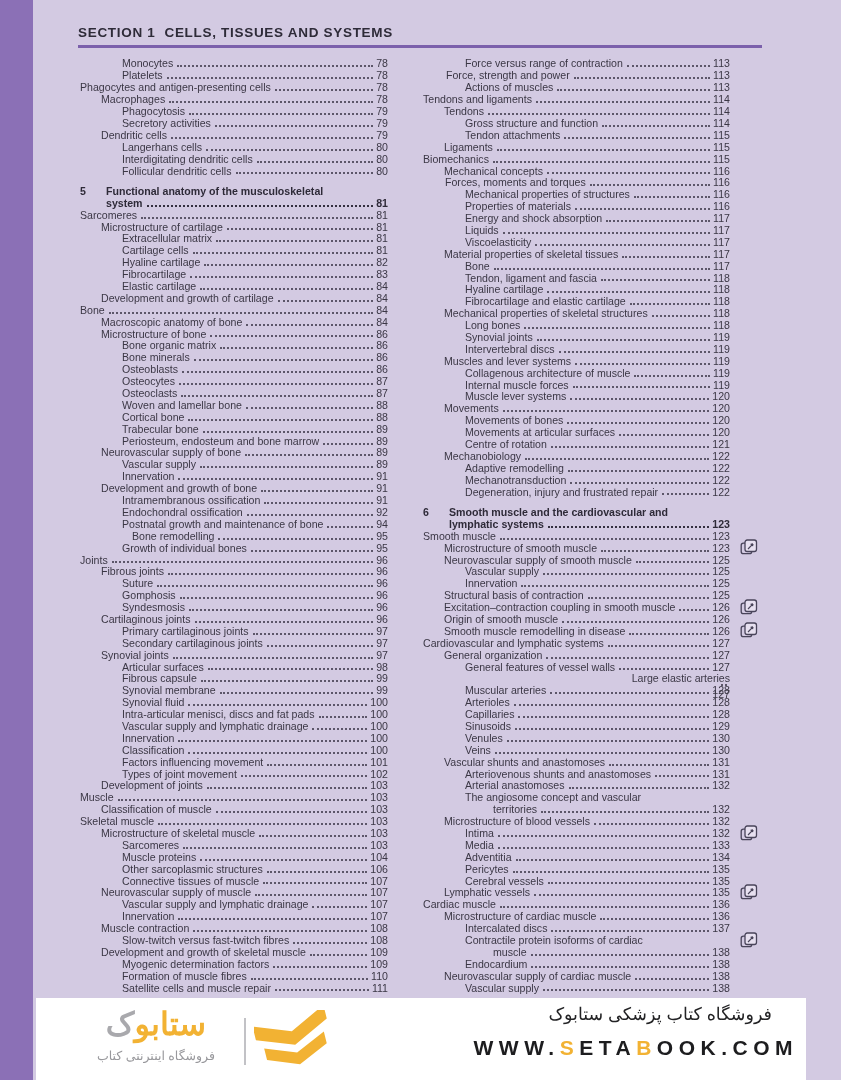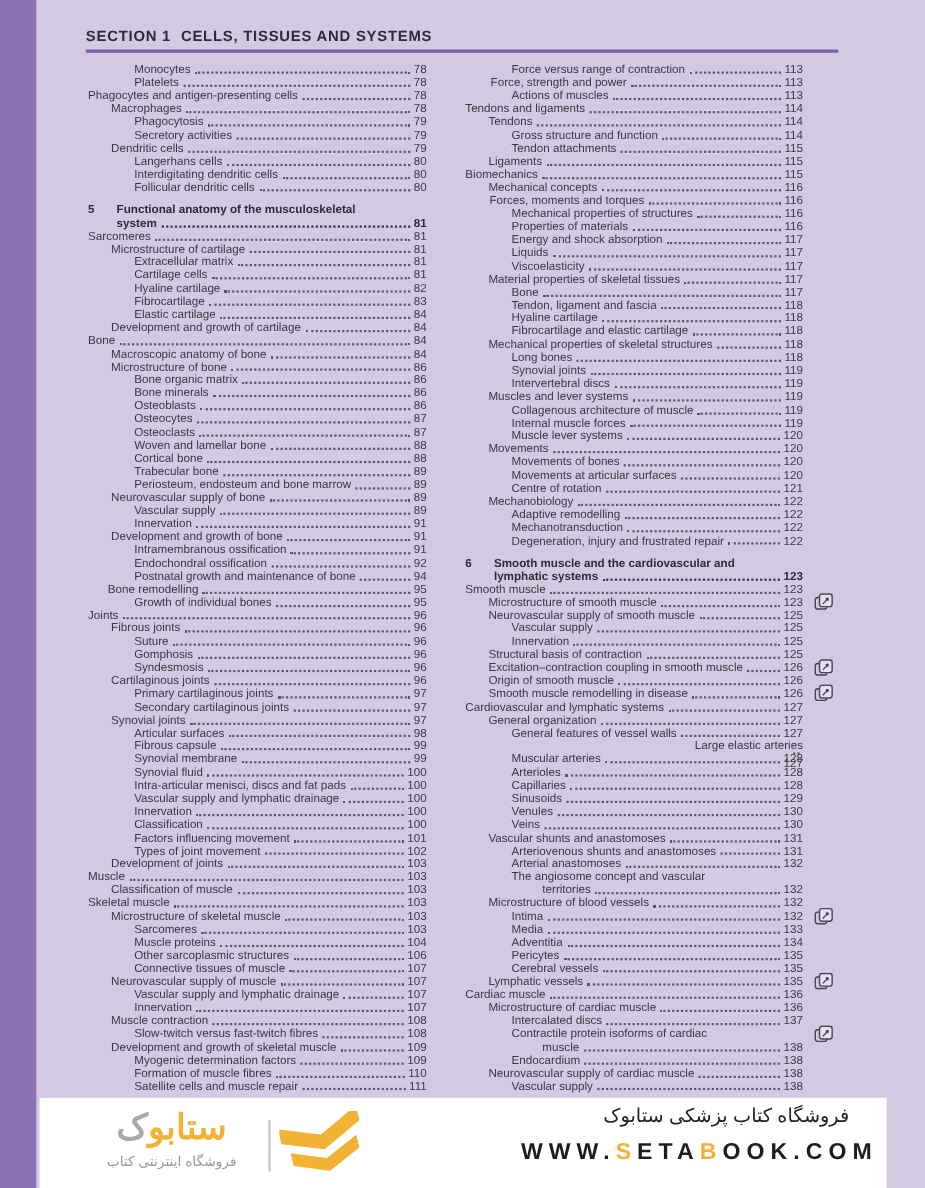--- a/index.html
+++ b/index.html
@@ -249,21 +249,21 @@
     <div class="row" style="margin-left: 42px;">
       <span class="lbl">Endochondral ossification</span>
       <span class="dots"></span>
       <span class="pg">92</span>
     </div>
     <div class="row" style="margin-left: 42px;">
       <span class="lbl">Postnatal growth and maintenance of bone</span>
       <span class="dots"></span>
       <span class="pg">94</span>
     </div>
-    <div class="row" style="margin-left: 18px;">
+    <div class="row" style="margin-left: 52px;">
       <span class="lbl">Bone remodelling</span>
       <span class="dots"></span>
       <span class="pg">95</span>
     </div>
     <div class="row" style="margin-left: 42px;">
       <span class="lbl">Growth of individual bones</span>
       <span class="dots"></span>
       <span class="pg">95</span>
     </div>
     <div class="row">

